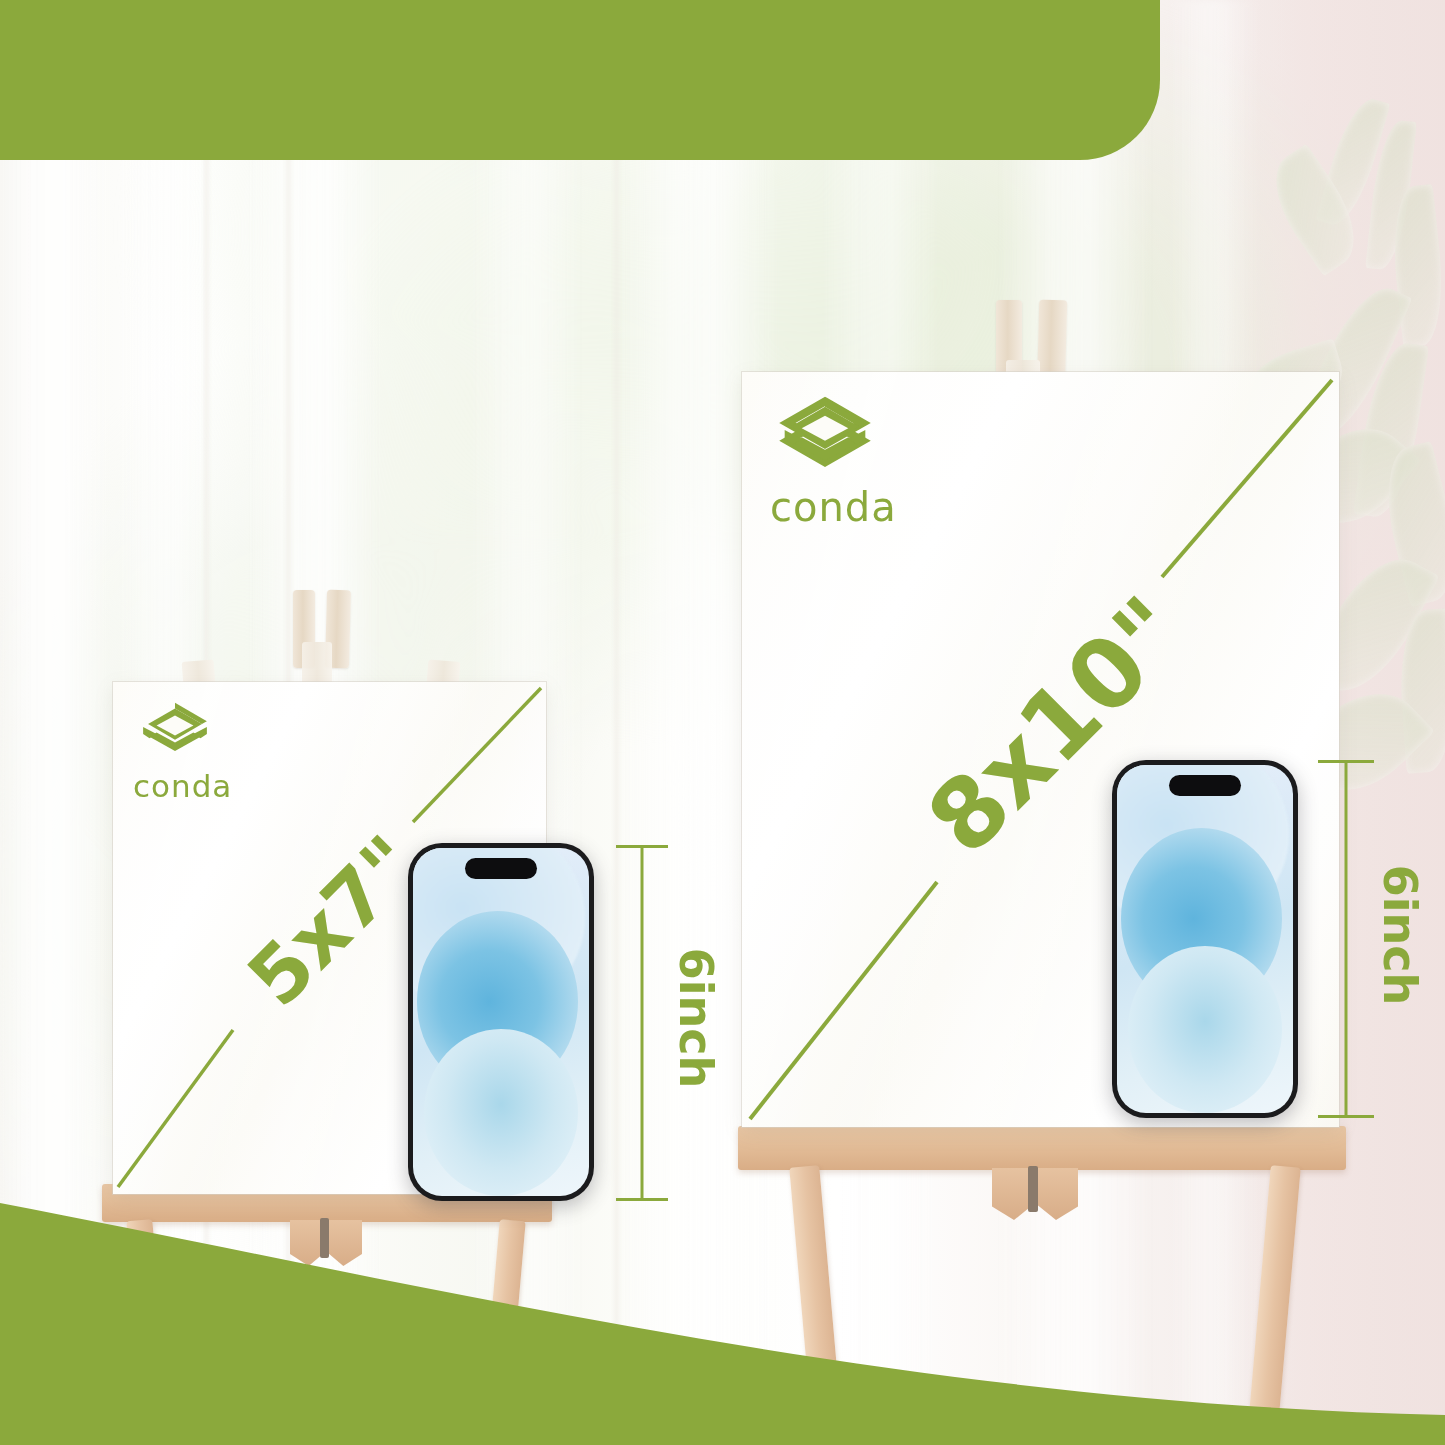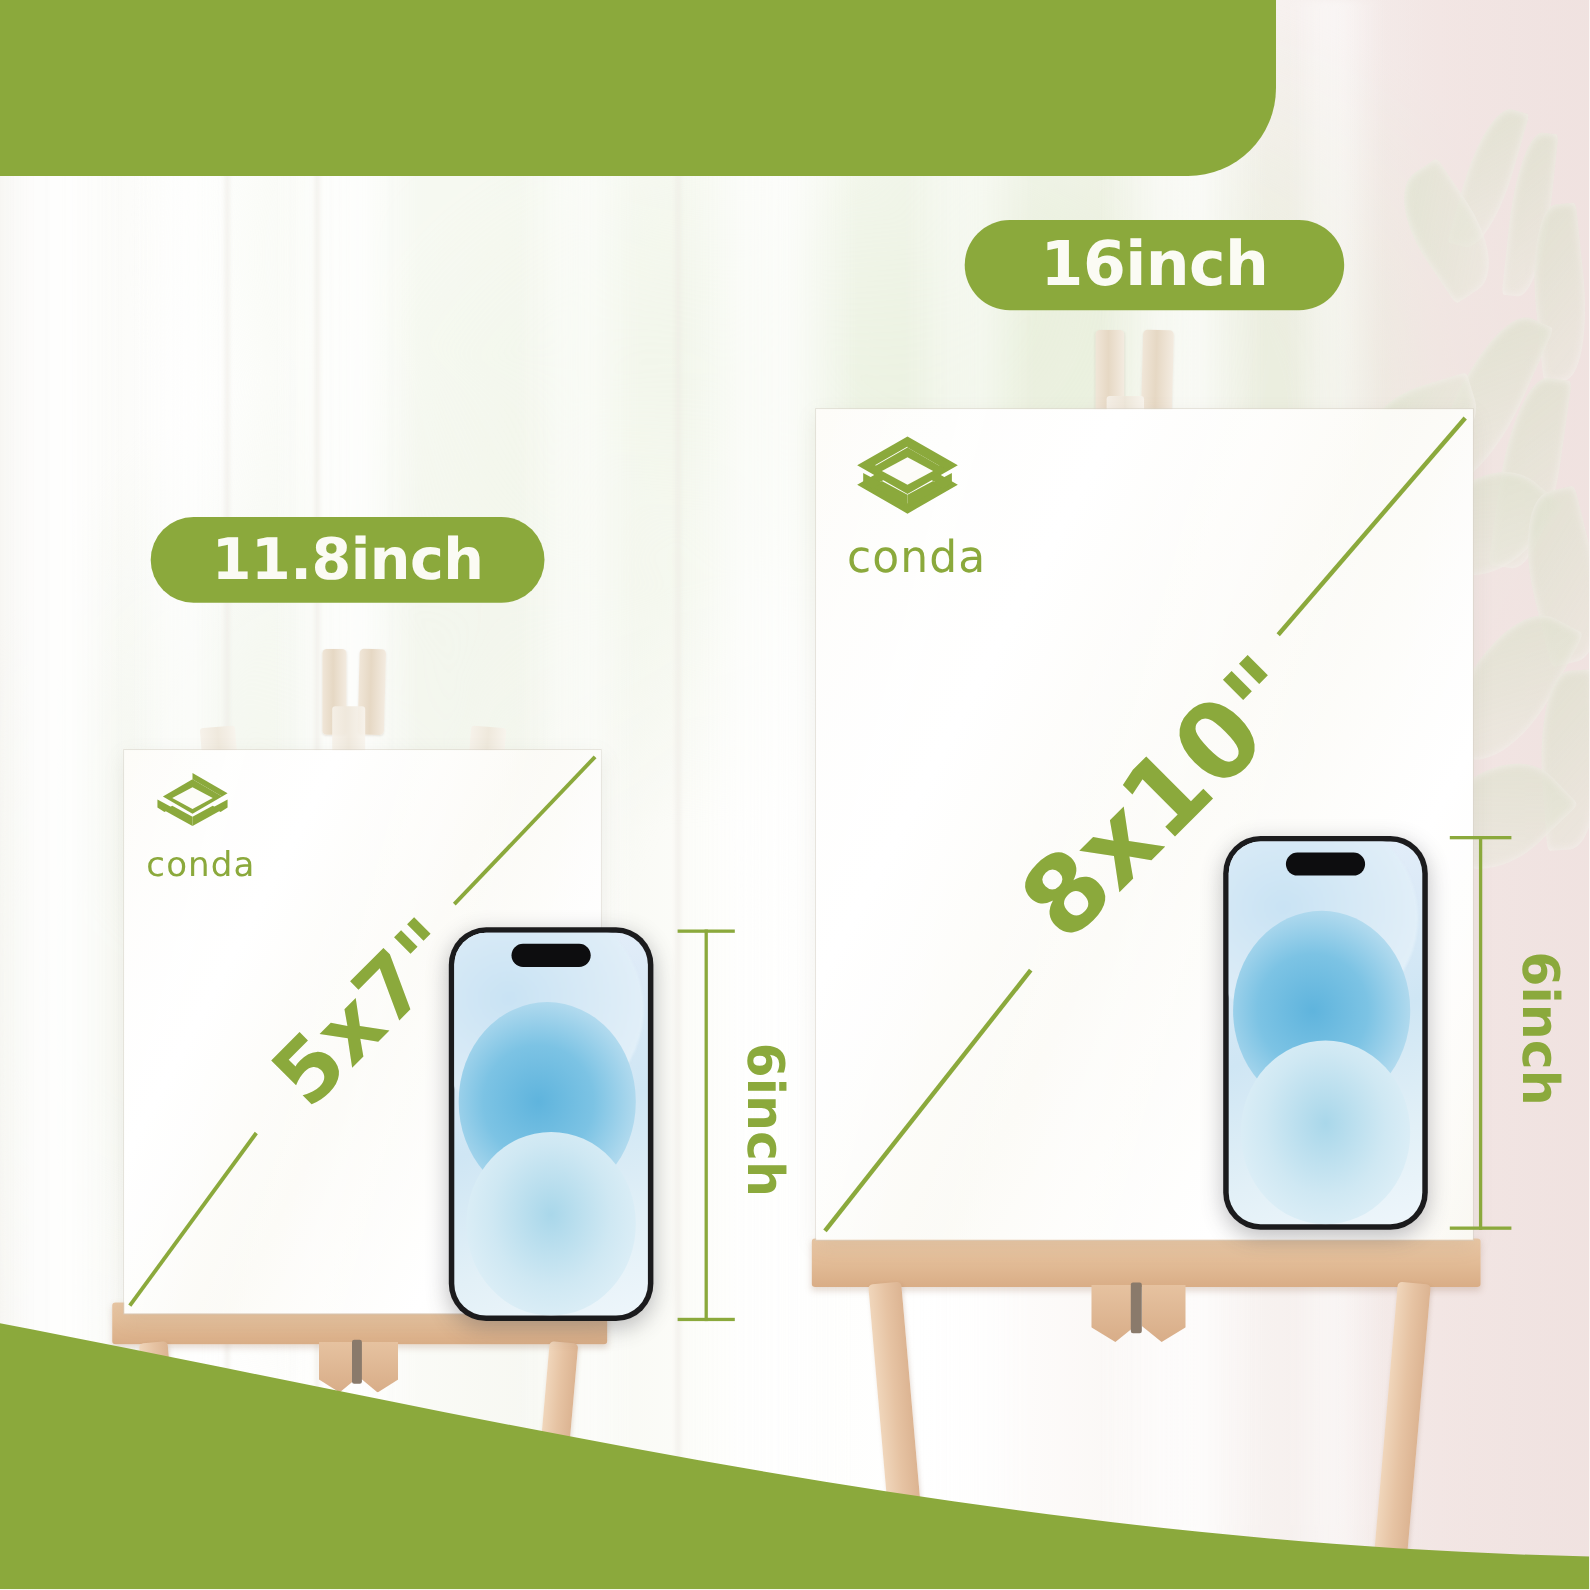--- a/index.html
+++ b/index.html
@@ -289,16 +289,14 @@
     <div class="m-cap" style="top:353px;width:52px;"></div>
     <div class="m-label" style="left:24px;top:146px;font-size:46px;transform:rotate(90deg);">6inch</div>
   </div>
 
   <svg class="footer-curve" viewBox="0 0 1445 330" preserveAspectRatio="none">
     <path d="M0,88 C420,168 900,288 1445,300 L1445,330 L0,330 Z" fill="#8ba93c"></path>
   </svg>
 
   <div class="header-band"></div>
 
-  <div class="badge" id="badge-right">16inch</div>
-  <div class="badge" id="badge-left">11.8inch</div>
 
 </div>
 
 </body></html>

